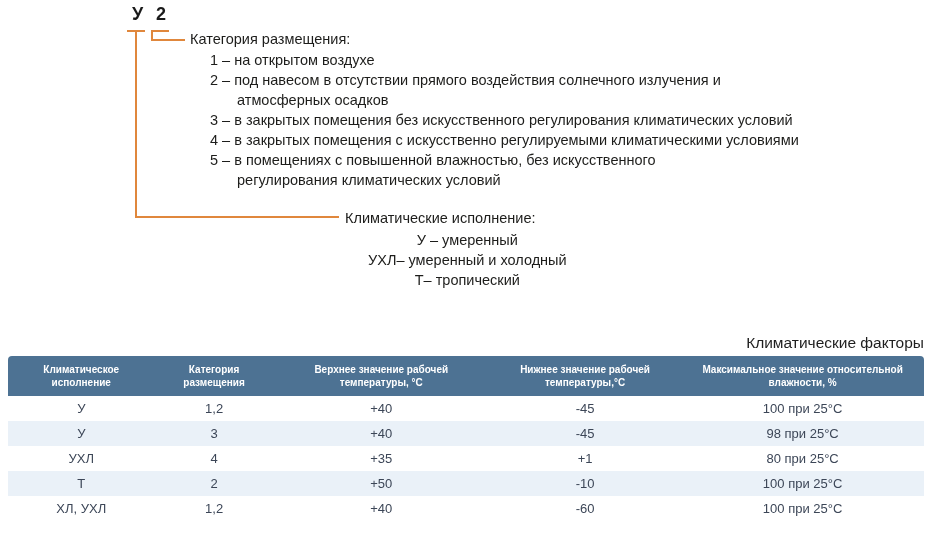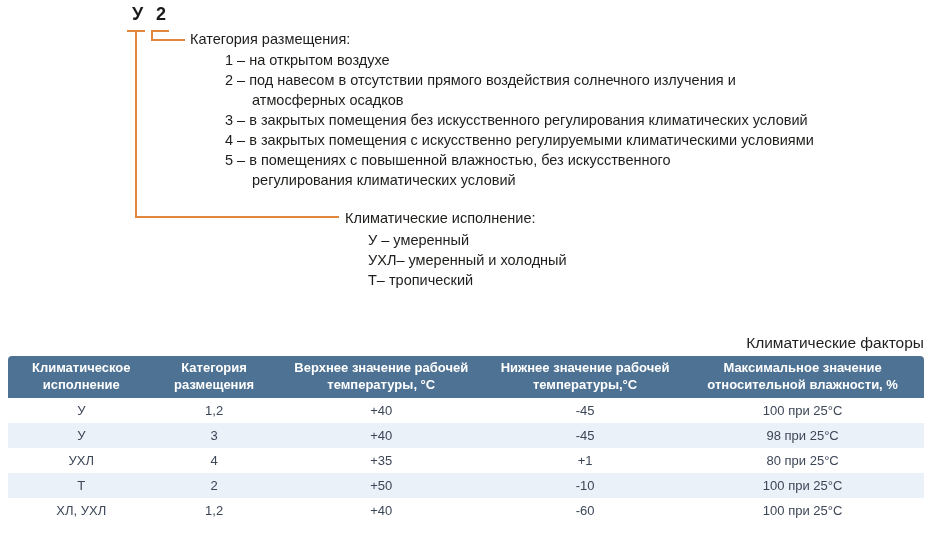--- a/index.html
+++ b/index.html
@@ -17,44 +17,44 @@
   #horiz-u { left: 135px; top: 216px; width: 204px; height: 2px; }
   #cap-2   { left: 151px; top: 30px; width: 18px; height: 2px; }
   #vert-2  { left: 151px; top: 30px; width: 2px;  height: 11px; }
   #horiz-2 { left: 151px; top: 39px; width: 34px; height: 2px; }
 
   .diag-label { position: absolute; font-size: 14.5px; color: #1d1d1b; }
   #placement-label { left: 190px; top: 31px; }
   #climate-label   { left: 345px; top: 210px; }
 
   #placement-list {
-    position: absolute; left: 225px; top: 50px; width: 640px;
+    position: absolute; left: 210px; top: 50px; width: 640px;
     font-size: 14.5px; line-height: 20px; color: #1d1d1b;
   }
   #placement-list .pl-item {
     padding-left: 27px; text-indent: -27px; white-space: pre-line;
   }
 
   #climate-list {
     position: absolute; left: 368px; top: 230px;
-    font-size: 14.5px; line-height: 20px; color: #1d1d1b;
+    font-size: 14.5px; line-height: 20px; color: #1d1d1b; text-align: center;
   }
 
   
   #table-title {
     position: absolute; left: 8px; top: 334px; width: 916px;
     text-align: right; font-size: 15.5px; color: #1f1f1f;
   }
   #climate-table {
     position: absolute; left: 8px; top: 356px; width: 916px;
     border-collapse: collapse; table-layout: fixed;
   }
   #climate-table thead th {
     background: #4d7293; color: #ffffff; font-weight: bold;
-    font-size: 13px; line-height: 1.3; text-align: center;
+    font-size: 10px; line-height: 1.3; text-align: center;
     vertical-align: middle; height: 40px; padding: 4px 6px;
     border: none;
   }
   #climate-table thead th:first-child { border-top-left-radius: 4px; }
   #climate-table thead th:last-child  { border-top-right-radius: 4px; }
   #climate-table tbody td {
     font-size: 13px; color: #3c4657; text-align: center;
     vertical-align: middle; height: 25px; padding: 2px 6px;
     border: none;
   }

